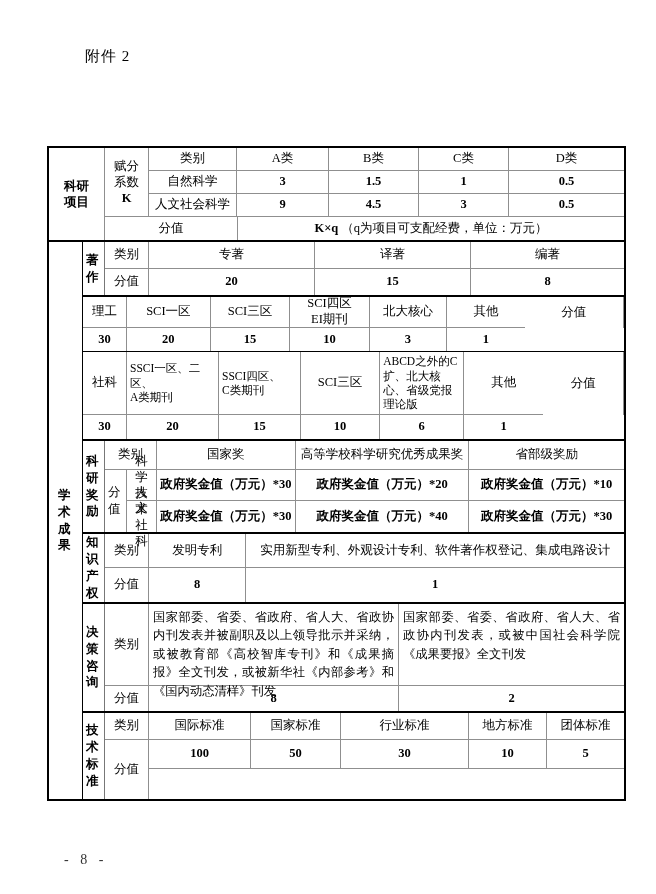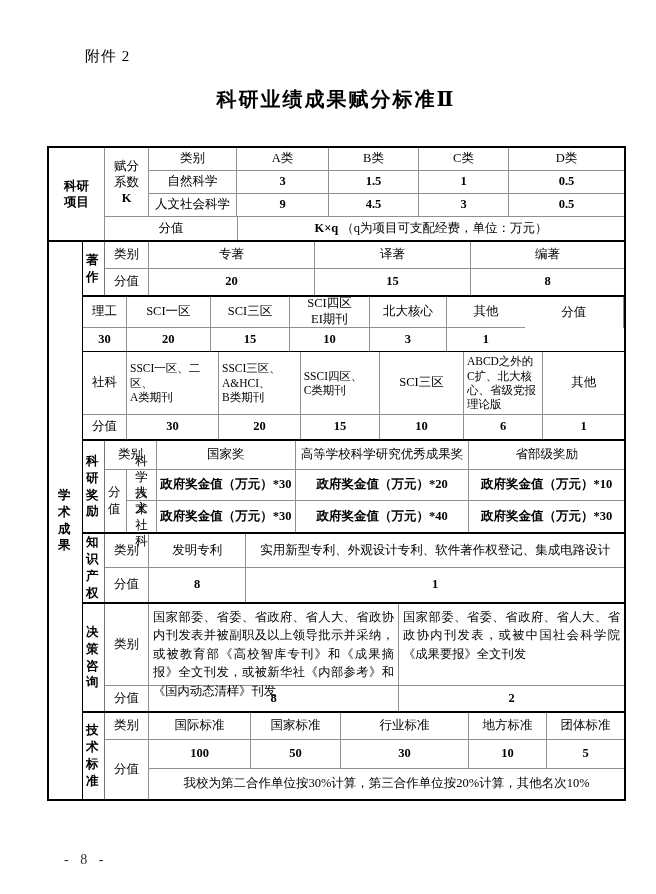--- a/index.html
+++ b/index.html
@@ -59,21 +59,20 @@
   .g-jc{grid-template-columns:44px 250fr 225fr;grid-template-rows:82px 25px;}
   .g-jc .txt{font-size:12.3px;line-height:1.5;text-align:justify;padding:2px 4px;align-items:flex-start;padding-top:4px;}
   .g-bz{grid-template-columns:44px 102fr 90fr 128fr 78fr 77fr;grid-template-rows:27px 29px 30px;}
 </style>
 </head>
 <body>
 
 <div id="page">
 
   <div class="att">附件 2</div>
-  <div class="title">科研业绩成果赋分标准Ⅱ</div>
 
   <div class="tbl">
 
     <div class="sec-top">
       <div class="cell kw-label b vr">
         <span class="stack2">科研项目</span>
       </div>
       <div class="kw-right">
         <div class="kw-upper">
           <div class="cell coef">
@@ -145,23 +144,20 @@
               <div class="b nb">20</div>
               <div class="b nb">15</div>
               <div class="b nb">10</div>
               <div class="b nb">3</div>
               <div class="b nr nb">1</div>
             </div>
             <div class="g g-sk">
               <div style="font-size:12.5px;">社科</div>
               <div class="pre left">SSCI一区、二区、
 A类期刊</div>
-              <div class="pre left">SSCI三区、
-A&amp;HCI、
-B类期刊</div>
               <div class="pre left">SSCI四区、
 C类期刊</div>
               <div style="font-size:12.5px;">SCI三区</div>
               <div class="left">ABCD之外的C扩、北大核心、省级党报理论版</div>
               <div class="nr" style="font-size:12.5px;">其他</div>
               <div class="nb" style="font-size:12.5px;">分值</div>
               <div class="b nb num">30</div>
               <div class="b nb num">20</div>
               <div class="b nb num">15</div>
               <div class="b nb num">10</div>
@@ -243,21 +239,20 @@
               <div style="grid-column:3;grid-row:1;">国家标准</div>
               <div style="grid-column:4;grid-row:1;">行业标准</div>
               <div style="grid-column:5;grid-row:1;">地方标准</div>
               <div style="grid-column:6;grid-row:1;" class="nr">团体标准</div>
               <div style="grid-column:1;grid-row:2/4;" class="nb">分值</div>
               <div style="grid-column:2;grid-row:2;" class="b">100</div>
               <div style="grid-column:3;grid-row:2;" class="b">50</div>
               <div style="grid-column:4;grid-row:2;" class="b">30</div>
               <div style="grid-column:5;grid-row:2;" class="b">10</div>
               <div style="grid-column:6;grid-row:2;" class="b nr">5</div>
-              <div style="grid-column:2/7;grid-row:3;" class="nr nb">我校为第二合作单位按30%计算，第三合作单位按20%计算，其他名次10%</div>
             </div>
           </div>
         </div>
 
       </div>
     </div>
   </div>
 
   <div class="pagenum">- 8 -</div>
 </div>

